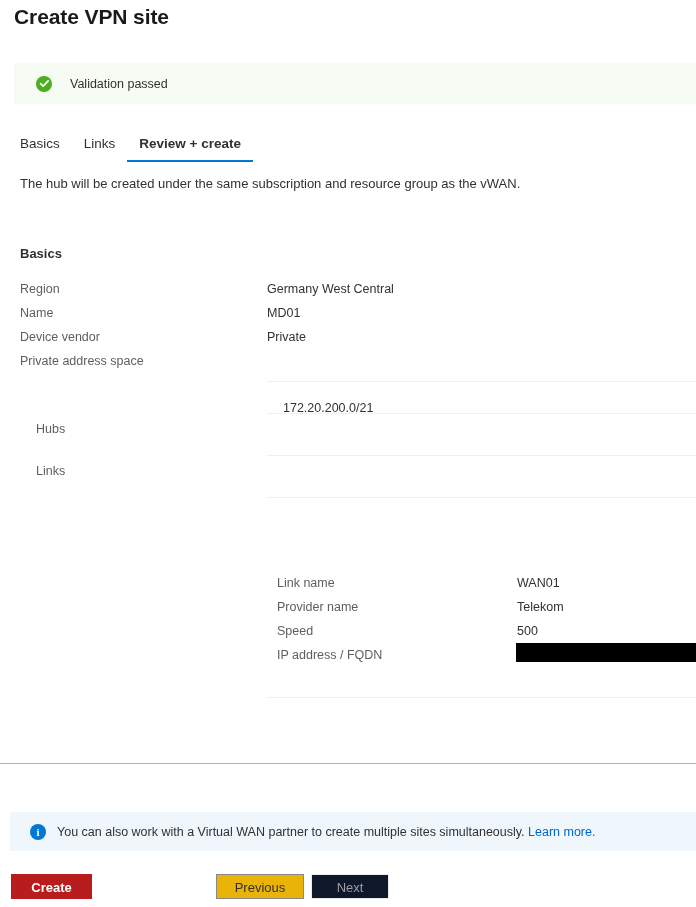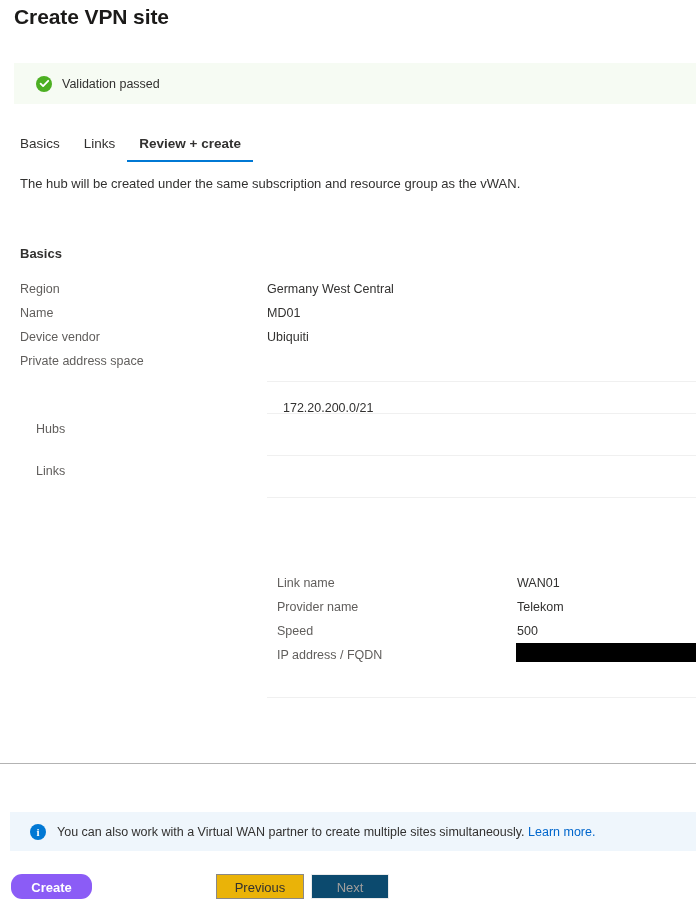--- a/index.html
+++ b/index.html
@@ -44,21 +44,21 @@
     height: 16px;
     border-radius: 50%;
     background: #4caf22;
     display: inline-flex;
     align-items: center;
     justify-content: center;
     flex: 0 0 auto;
   }
   .check-icon svg { display: block; }
   .validation-text {
-    margin-left: 10px;
+    margin-left: 18px;
     font-size: 12.5px;
     color: #323130;
   }
 
   
   .tabs {
     position: absolute;
     left: 20px;
     top: 136px;
     display: flex;
@@ -247,35 +247,34 @@
     height: 25px;
     line-height: 25px;
     box-sizing: border-box;
     text-align: center;
     padding: 0 14px;
     border: 1px solid transparent;
     cursor: pointer;
     white-space: nowrap;
   }
   .btn-primary {
-    background: #8b5cf6;
+    background: #b91c1c;
     color: #ffffff;
     font-weight: bold;
     min-width: 81px;
-    border-radius: 11px;
   }
   .btn-secondary {
     background: #eab308;
     color: #323130;
     border: 1px solid #8a8886;
     min-width: 88px;
     margin-left: 124px;
   }
   .btn-disabled {
-    background: #0c4a6e;
+    background: #0f172a;
     color: #a19f9d;
     border: 1px solid #ebebeb;
     min-width: 78px;
     margin-left: 7px;
     cursor: default;
   }
 </style>
 </head>
 <body>
 
@@ -304,21 +303,21 @@
   <div class="kv-row">
     <span class="kv-label">Region</span>
     <span class="kv-value">Germany West Central</span>
   </div>
   <div class="kv-row">
     <span class="kv-label">Name</span>
     <span class="kv-value">MD01</span>
   </div>
   <div class="kv-row">
     <span class="kv-label">Device vendor</span>
-    <span class="kv-value">Ubiquiti</span>
+    <span class="kv-value">Private</span>
   </div>
   <div class="kv-row">
     <span class="kv-label">Private address space</span>
     <span class="kv-value"></span>
   </div>
 </div>
 
 <div class="rule" style="top:381px;"></div>
 <div class="addr-value">172.20.200.0/21</div>
 <div class="rule" style="top:413px;"></div>

